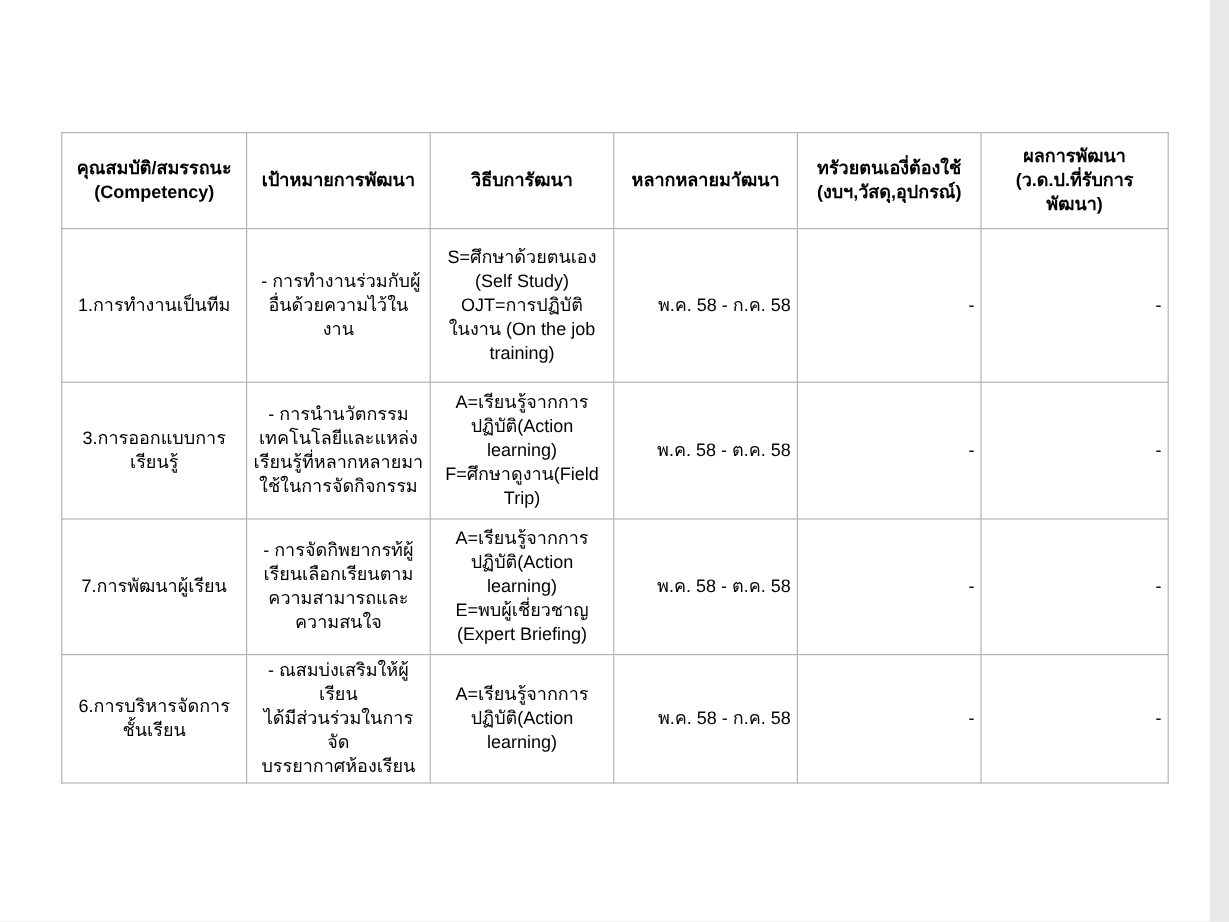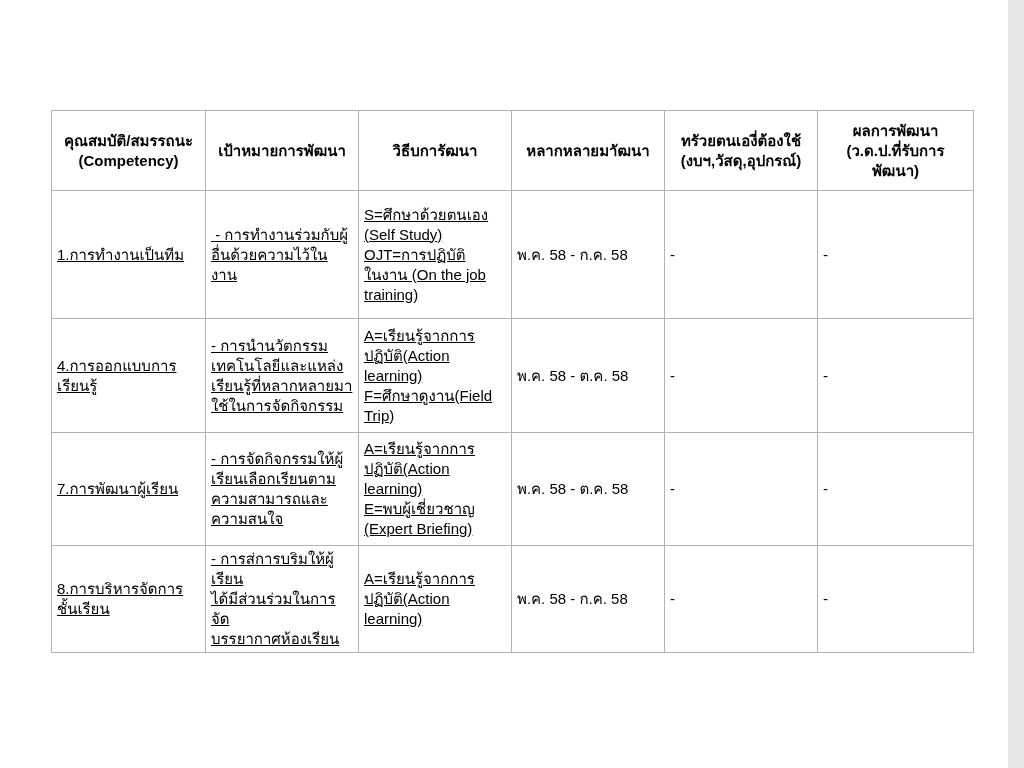--- a/index.html
+++ b/index.html
@@ -28,22 +28,22 @@
     vertical-align: middle;
     padding: 3px 5px;
     white-space: pre-wrap;
     overflow: hidden;
     word-break: keep-all;
   }
   .dev-table th {
     font-weight: bold;
     text-align: center;
   }
-  .dev-table td.al-left  { text-align: left; text-decoration: underline; }
-  .dev-table td.al-center{ text-align: left; }
+  .dev-table td.al-left  { text-align: center; }
+  .dev-table td.al-center{ text-align: right; }
   thead tr          { height: 80px;  }
   tbody tr:nth-child(1) { height: 128px; }
   tbody tr:nth-child(2) { height: 114px; }
   tbody tr:nth-child(3) { height: 113px; }
   tbody tr:nth-child(4) { height: 90px;  }
 </style>
 </head>
 <body>
 
 <div class="page">
@@ -78,54 +78,54 @@
         <td class="al-left">S=ศึกษาด้วยตนเอง
 (Self Study)
 OJT=การปฏิบัติ
 ในงาน (On the job
 training)</td>
         <td class="al-center">พ.ค. 58 - ก.ค. 58</td>
         <td class="al-center">-</td>
         <td class="al-center">-</td>
       </tr>
       <tr>
-        <td class="al-left">4.การออกแบบการ
+        <td class="al-left">3.การออกแบบการ
 เรียนรู้</td>
         <td class="al-left">- การนำนวัตกรรม
 เทคโนโลยีและแหล่ง
 เรียนรู้ที่หลากหลายมา
 ใช้ในการจัดกิจกรรม</td>
         <td class="al-left">A=เรียนรู้จากการ
 ปฏิบัติ(Action
 learning)
 F=ศึกษาดูงาน(Field
 Trip)</td>
         <td class="al-center">พ.ค. 58 - ต.ค. 58</td>
         <td class="al-center">-</td>
         <td class="al-center">-</td>
       </tr>
       <tr>
         <td class="al-left">7.การพัฒนาผู้เรียน</td>
-        <td class="al-left">- การจัดกิจกรรมให้ผู้
+        <td class="al-left">- การจัดกิพยากรท้ผู้
 เรียนเลือกเรียนตาม
 ความสามารถและ
 ความสนใจ</td>
         <td class="al-left">A=เรียนรู้จากการ
 ปฏิบัติ(Action
 learning)
 E=พบผู้เชี่ยวชาญ
 (Expert Briefing)</td>
         <td class="al-center">พ.ค. 58 - ต.ค. 58</td>
         <td class="al-center">-</td>
         <td class="al-center">-</td>
       </tr>
       <tr>
-        <td class="al-left">8.การบริหารจัดการ
+        <td class="al-left">6.การบริหารจัดการ
 ชั้นเรียน</td>
-        <td class="al-left">- การส่การบริมให้ผู้เรียน
+        <td class="al-left">- ณสมบ่งเสริมให้ผู้เรียน
 ได้มีส่วนร่วมในการจัด
 บรรยากาศห้องเรียน</td>
         <td class="al-left">A=เรียนรู้จากการ
 ปฏิบัติ(Action
 learning)</td>
         <td class="al-center">พ.ค. 58 - ก.ค. 58</td>
         <td class="al-center">-</td>
         <td class="al-center">-</td>
       </tr>
     </tbody>

